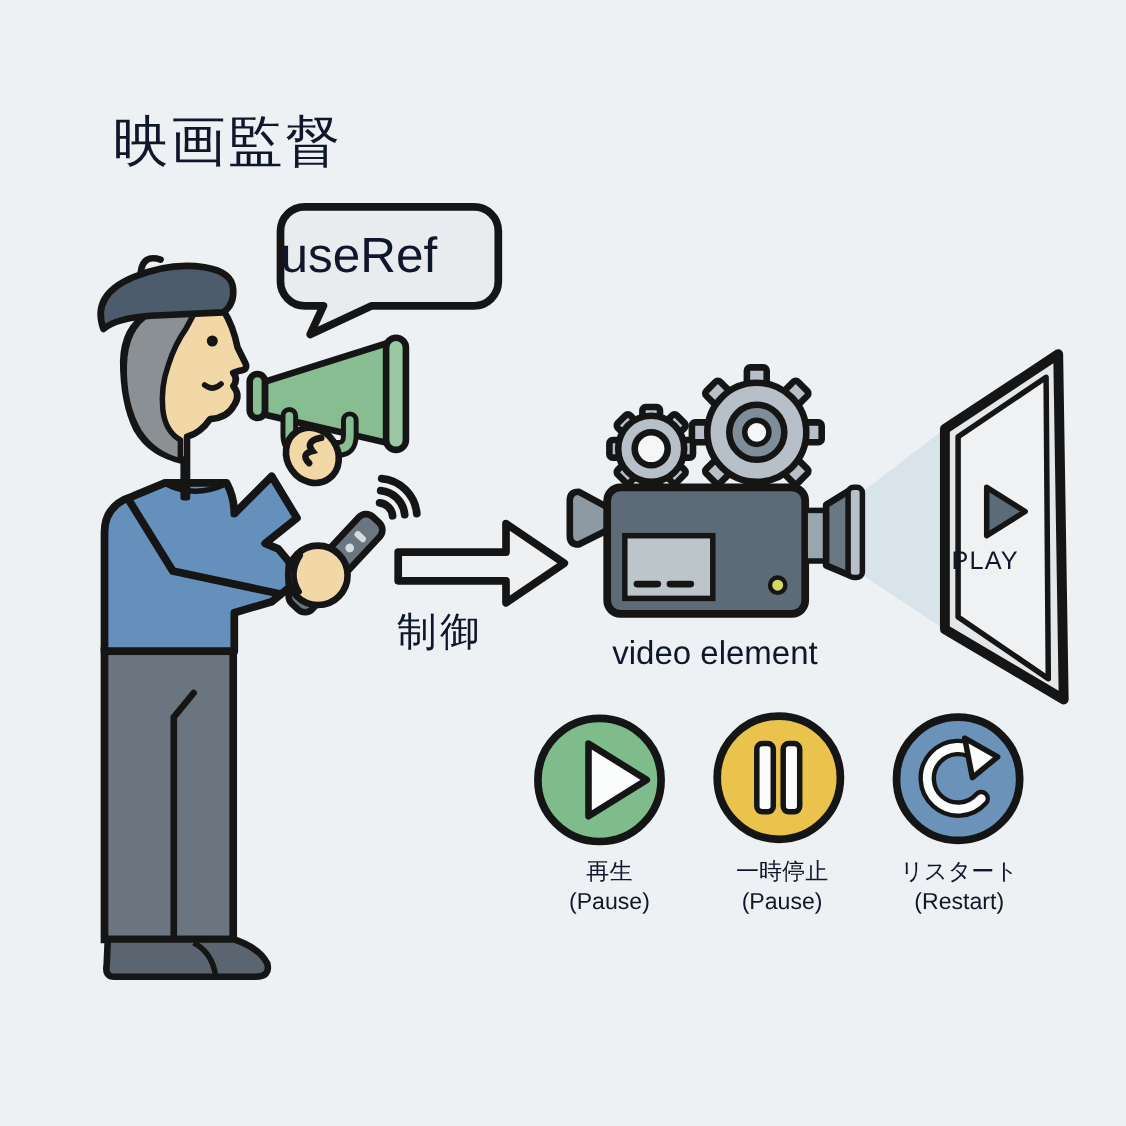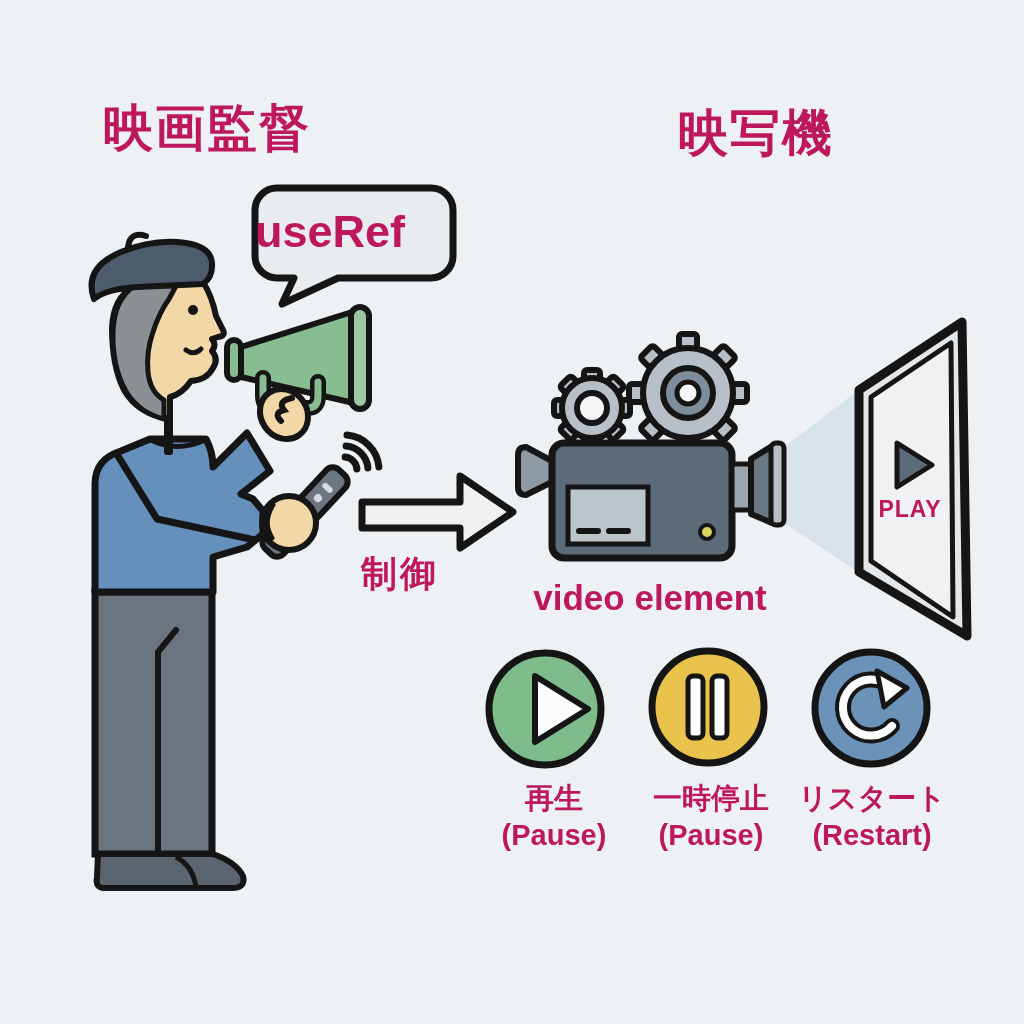--- a/index.html
+++ b/index.html
@@ -1,25 +1,25 @@
 <!DOCTYPE html>
 <html><head>
 <meta charset="utf-8">
 <style>
   html,body{margin:0;padding:0;background:#edf1f4;}
   .canvas{position:relative;width:1024px;height:1024px;background:#edf1f4;overflow:hidden;
           font-family:"Liberation Sans","DejaVu Sans",sans-serif;}
   .scene{position:absolute;left:0;top:0;}
-  .lbl{position:absolute;color:#be185d;font-weight:bold;white-space:nowrap;}
+  .lbl{position:absolute;color:#0f172a;font-weight:normal;white-space:nowrap;}
   .title{font-size:50px;letter-spacing:2px;}
   .bubble-text{left:255px;top:206px;width:200px;text-align:left;font-size:45px;}
   .control-text{left:320px;top:550px;width:160px;text-align:center;font-size:36px;letter-spacing:3px;}
-  .camera-text{left:520px;top:578px;width:260px;text-align:center;font-size:35px;}
-  .play-text{left:865px;top:496px;width:90px;text-align:center;font-size:23px;letter-spacing:1px;}
-  .btn-label{top:780px;text-align:center;font-size:29px;line-height:1.28;}
+  .camera-text{left:520px;top:578px;width:260px;text-align:center;font-size:30px;}
+  .play-text{left:865px;top:496px;width:90px;text-align:left;font-size:23px;letter-spacing:1px;}
+  .btn-label{top:780px;text-align:center;font-size:21px;line-height:1.28;}
   .btn-label span{display:block;}
 </style>
 </head>
 <body>
 
 <div class="canvas">
 
 <svg class="scene" width="1024" height="1024" viewBox="0 0 1024 1024">
 
   <g>
@@ -153,21 +153,20 @@
       <g>
         <path d="M 892 726 A 28 28 0 1 1 890 687" fill="none" stroke="#151515" stroke-width="16" stroke-linecap="round"></path>
         <path d="M 892 726 A 28 28 0 1 1 890 687" fill="none" stroke-width="8" stroke-linecap="round" stroke="#fbfcfc"></path>
         <polygon points="877,671 907,688 884,707" stroke="#151515" stroke-width="5" stroke-linejoin="round" fill="#fbfcfc"></polygon>
       </g>
     </g>
   </g>
 </svg>
 
 <div class="lbl title" style="left:103px;top:95px;">映画監督</div>
-<div class="lbl title" style="left:678px;top:100px;">映写機</div>
 <div class="lbl bubble-text">useRef</div>
 <div class="lbl control-text">制御</div>
 <div class="lbl camera-text">video element</div>
 <div class="lbl play-text">PLAY</div>
 
 <div class="lbl btn-label" style="left:464px;width:180px;">
   <span>再生</span>
   <span>(Pause)</span>
 </div>
 <div class="lbl btn-label" style="left:777px;width:190px;">

